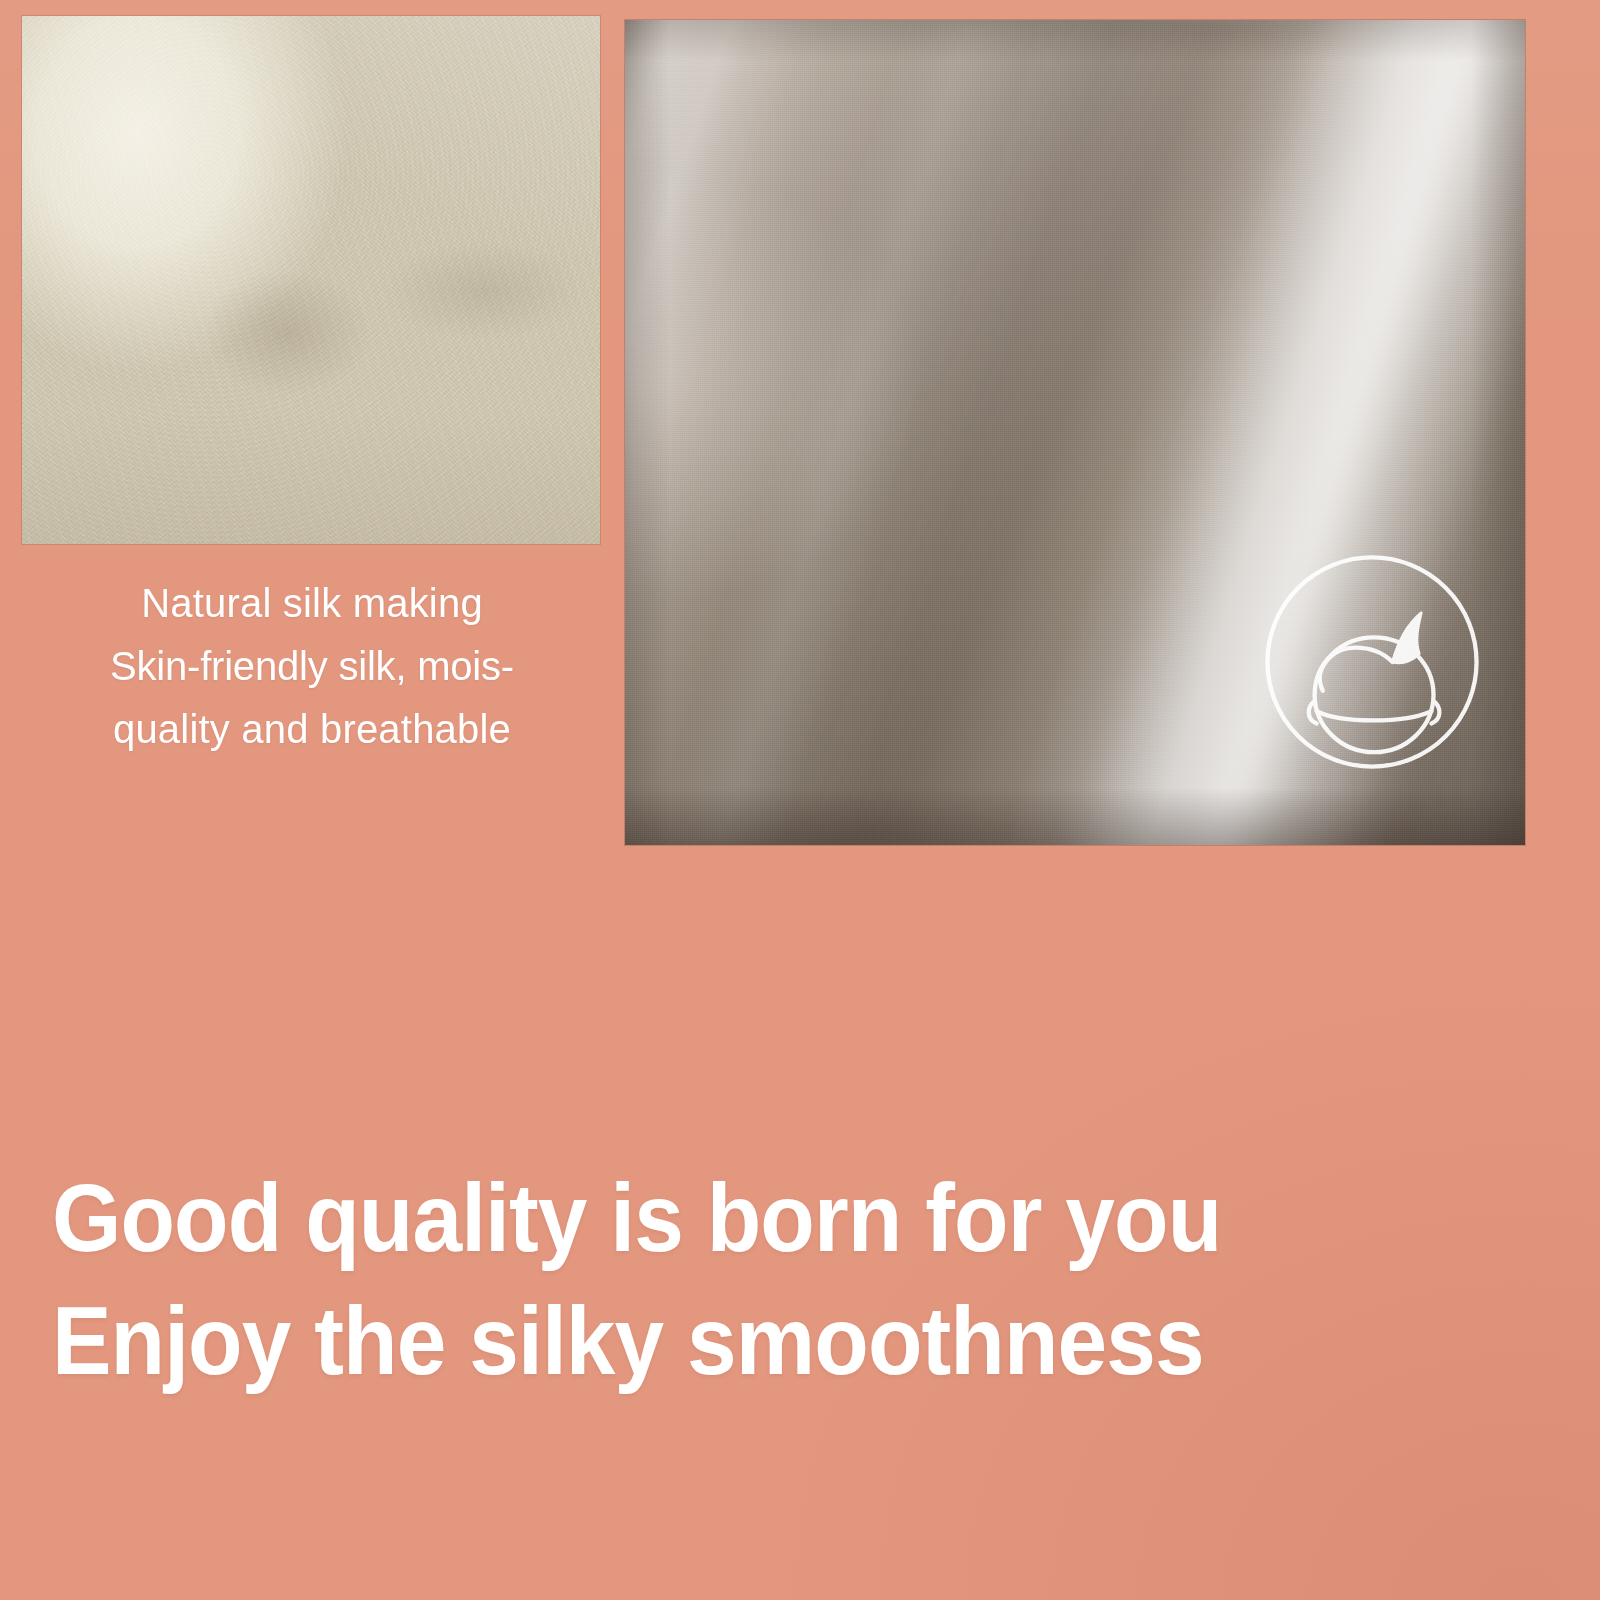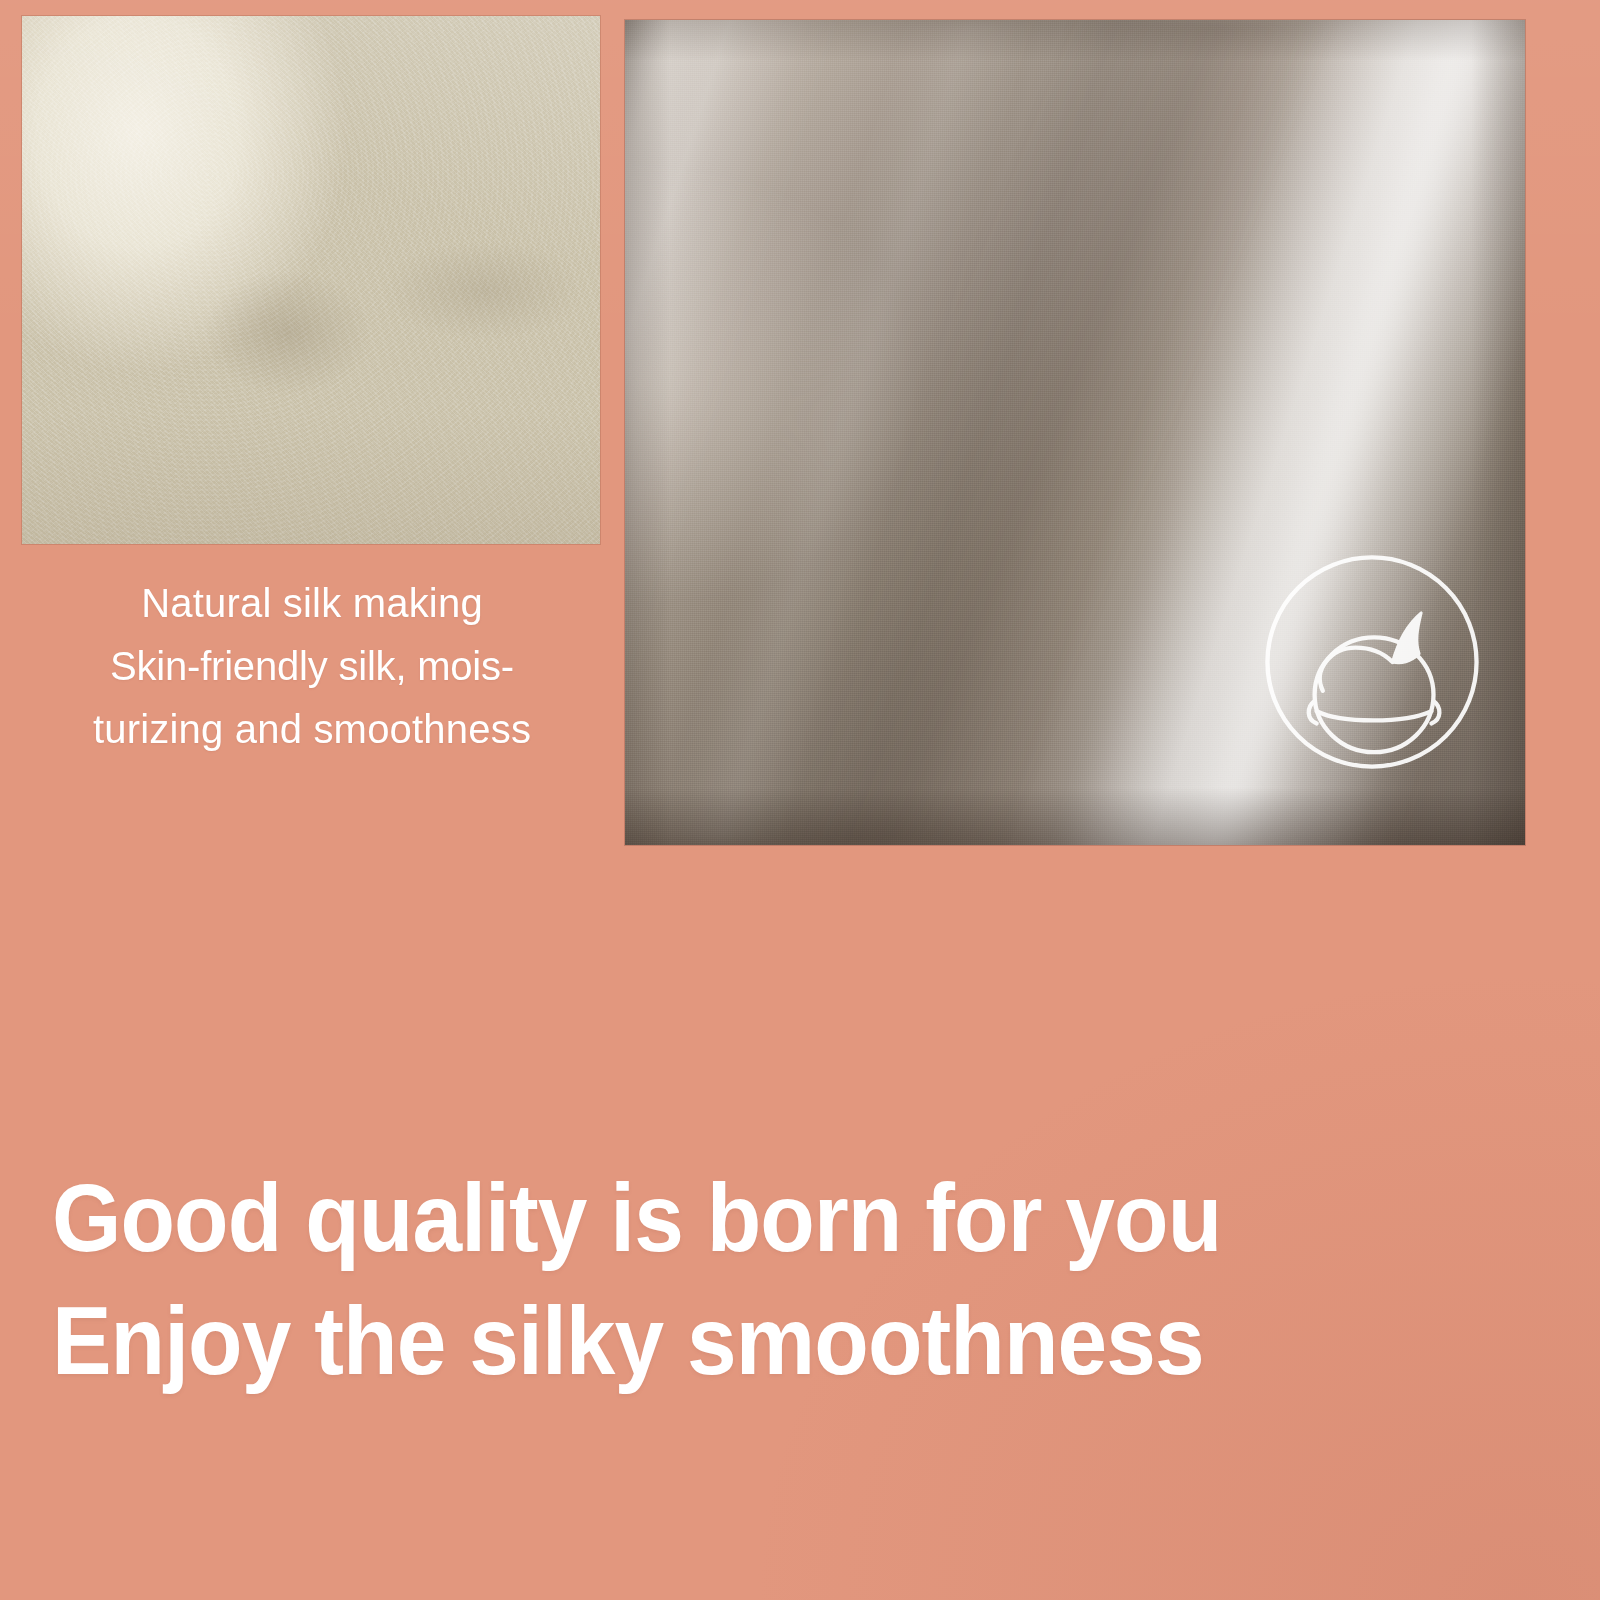--- a/index.html
+++ b/index.html
@@ -225,21 +225,21 @@
         <path d="M32 79 C28 82, 28 88, 33 90"></path>
         <path d="M90 79 C94 82, 94 88, 89 90"></path>
         <path d="M33 84 C45 90, 76 90, 89 84"></path>
       </svg>
     </div>
   </div>
 
   <div class="caption">
     <div>Natural silk making</div>
     <div class="l2">Skin-friendly silk, mois-</div>
-    <div>turizing and smoothness</div>
+    <div>quality and breathable</div>
   </div>
 
   <div class="headline">
     <div>Good quality is born for you</div>
     <div>Enjoy the silky smoothness</div>
   </div>
 
 </div>
 
 </body></html>

